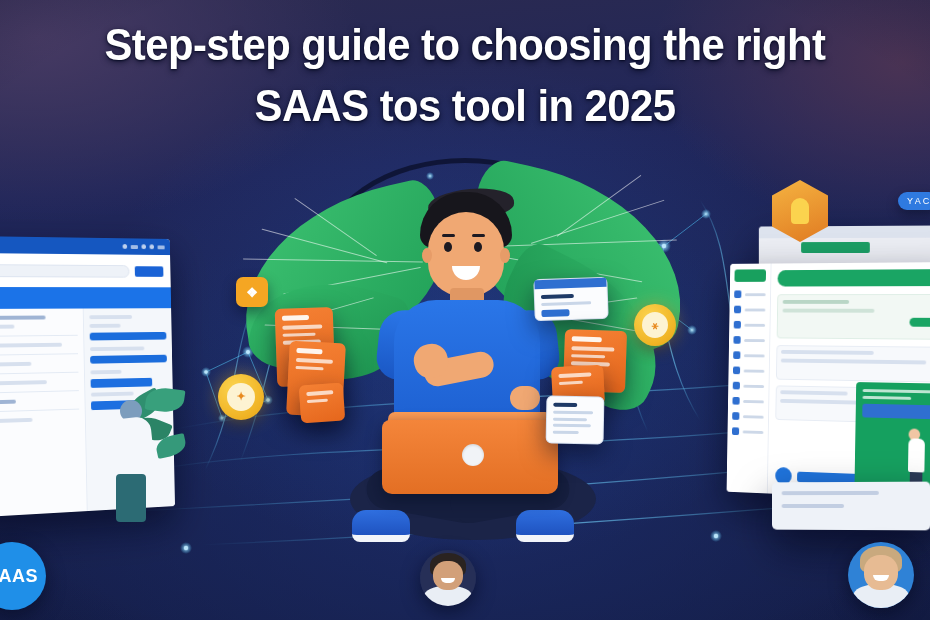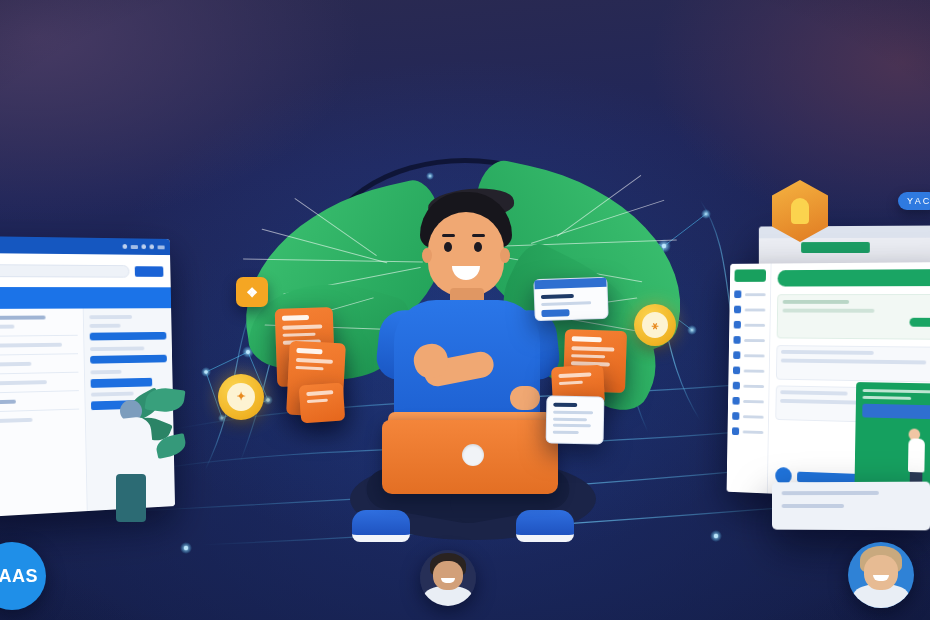--- a/index.html
+++ b/index.html
@@ -610,14 +610,18 @@
     <div class="av-body"></div>
     <div class="av-hair" style="background:#c9a97e"></div>
     <div class="av-skin" style="background:#e7bb93"></div>
     <div class="av-sm"></div>
   </div>
 
   <div class="badgecircle" style="left:-22px;top:542px;width:68px;height:68px;">
     <span>SAAS</span>
   </div>
 
+  <div class="title">
+    <span class="ln  ln1">Step-step guide to choosing the right</span>
+    <span class="ln  ln2">SAAS tos tool in 2025</span>
+  </div>
 
 </div>
 
 </body></html>

